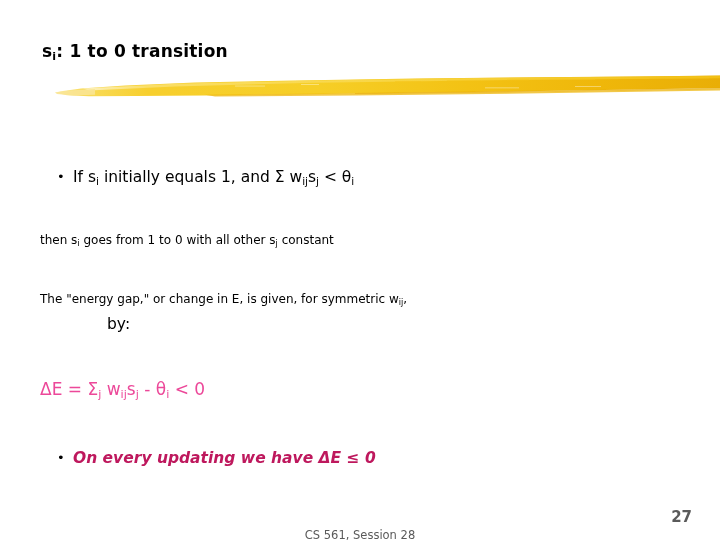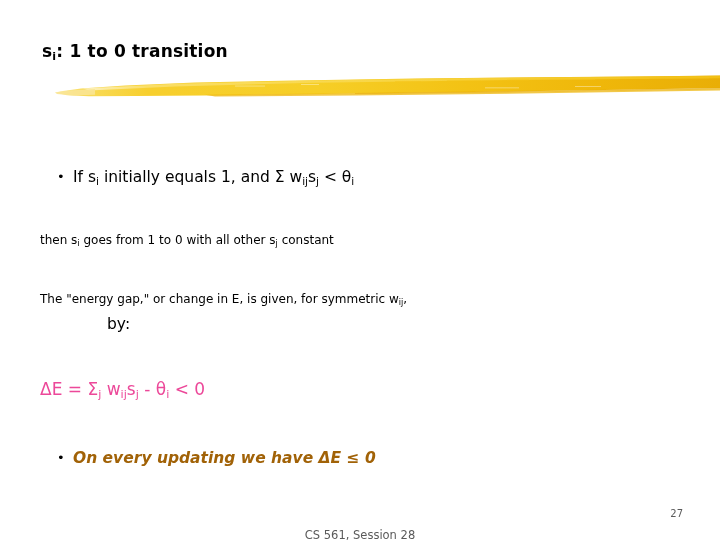--- a/index.html
+++ b/index.html
@@ -90,21 +90,21 @@
 
   .eq {
     position: absolute;
     font-size: 17px;
     color: #ec4899;
     white-space: nowrap;
   }
   .eq sub.s { font-size: 0.66em; }
 
   .green-text {
-    color: #a16207;
+    color: #be185d;
     font-weight: bold;
     font-style: italic;
     font-size: 15.5px;
   }
 
   .indent-sub {
     position: absolute;
     font-size: 15.5px;
     color: #000000;
     margin-left: 33px;
@@ -115,24 +115,25 @@
     position: absolute;
     left: 0;
     right: 0;
     top: 528px;
     text-align: center;
     font-size: 11.5px;
     color: #5a5a5a;
   }
   .footer-page {
     position: absolute;
-    right: 37px;
+    right: 28px;
     top: 508px;
-    font-size: 10px;
+    font-size: 15px;
     color: #5a5a5a;
+    font-weight: bold;
   }
 </style>
 </head>
 <body>
 
 <div class="slide">
 
   <div class="slide-title">
     <span>s</span><span class="sub">i</span><span>: 1 to 0 transition</span>
   </div>

